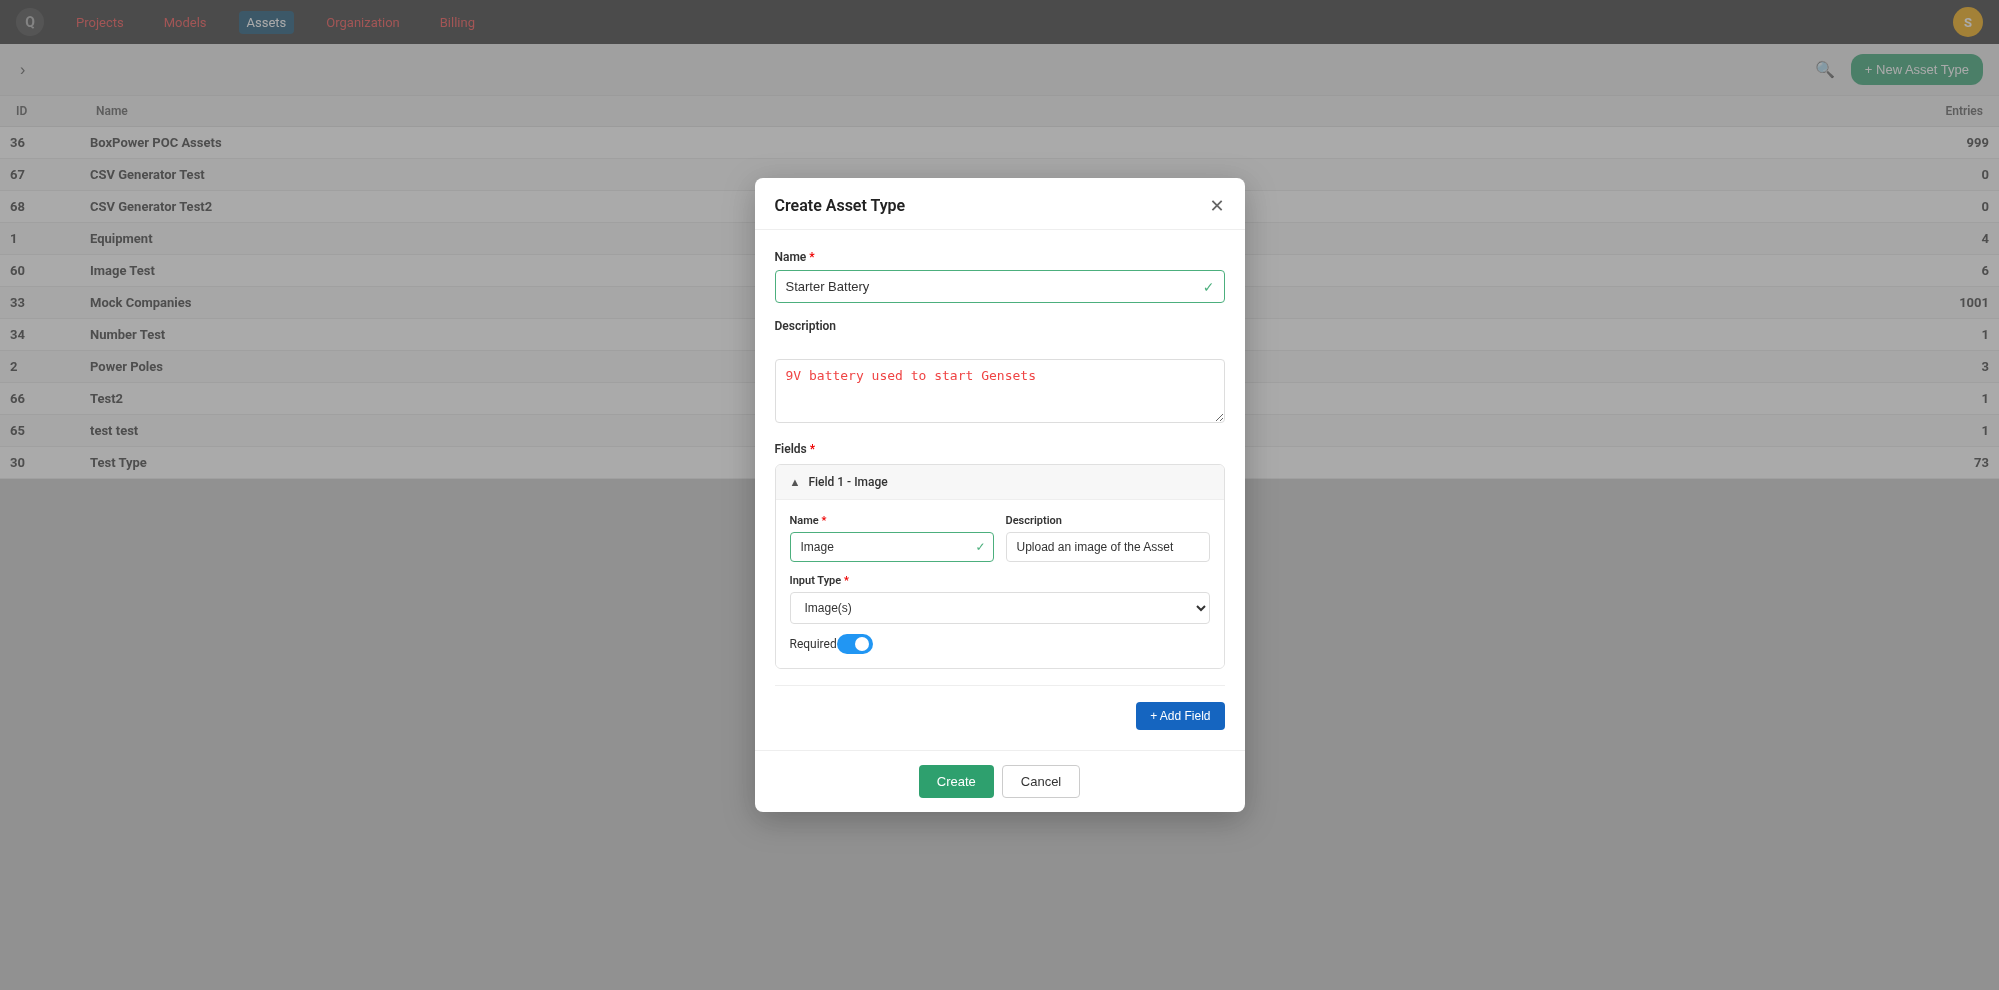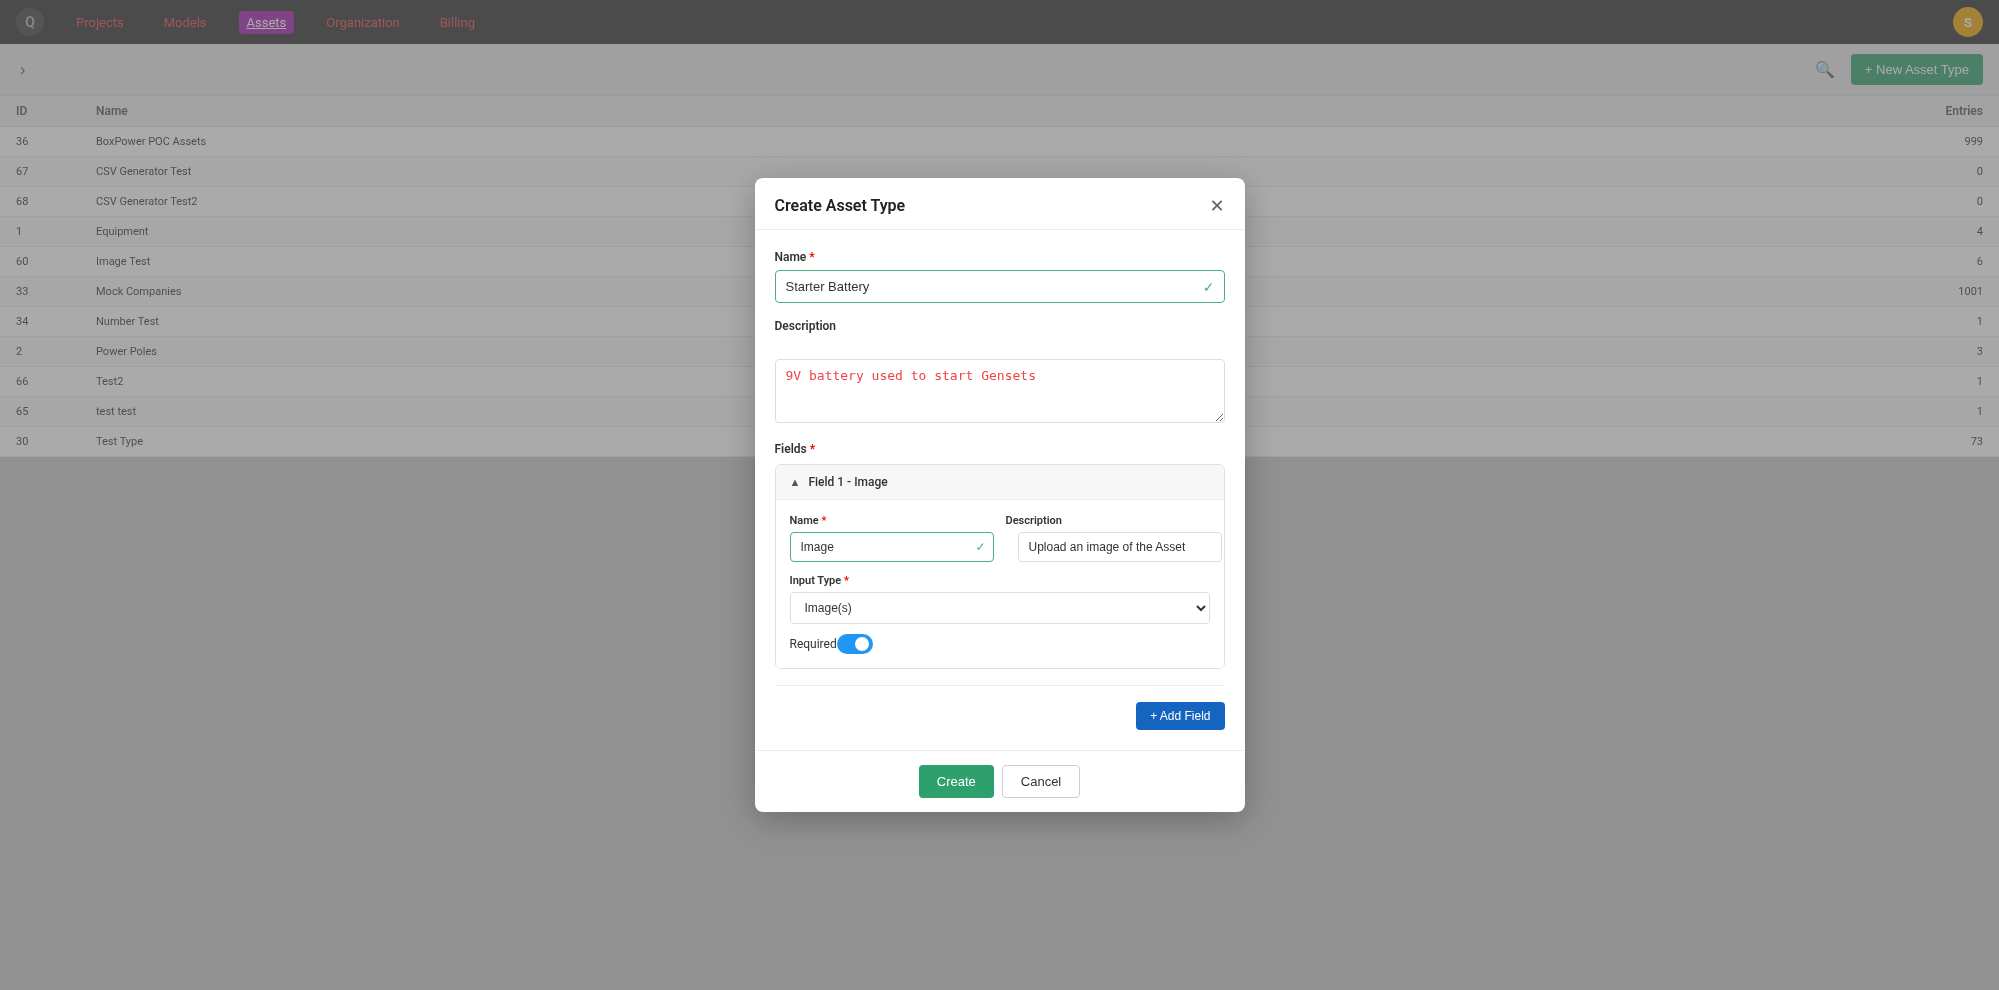--- a/index.html
+++ b/index.html
@@ -34,22 +34,21 @@
     }
     .nav-item {
       color: #ef4444;
       font-size: 13px;
       cursor: pointer;
       padding: 4px 8px;
       border-radius: 4px;
     }
     .nav-item.active {
       color: #fff;
-      background: #a21caf;
-      text-decoration: underline;
+      background: #0c4a6e;
     }
     .nav-right {
       margin-left: auto;
       display: flex;
       align-items: center;
       gap: 12px;
     }
     .nav-avatar {
       width: 30px; height: 30px;
       border-radius: 50%;
@@ -83,21 +82,21 @@
       gap: 8px;
     }
     .search-icon-btn {
       background: none; border: none; cursor: pointer;
       color: #555; font-size: 16px; padding: 4px 8px;
     }
     .new-asset-btn {
       background: #2ea06e;
       color: white;
       border: none;
-      border-radius: 4px;
+      border-radius: 12px;
       padding: 8px 14px;
       font-size: 13px;
       cursor: pointer;
       display: flex;
       align-items: center;
       gap: 4px;
       white-space: nowrap;
     }
 
     
@@ -111,24 +110,25 @@
       font-size: 12px;
       font-weight: 600;
       color: #555;
       background: #f0f0f0;
       border-bottom: 1px solid #ddd;
     }
     .data-table th.entries-col {
       text-align: right;
     }
     .data-table td {
-      padding: 8px 16px;
-      font-size: 11px;
+      padding: 8px 10px;
+      font-size: 13px;
       color: #333;
       border-bottom: 1px solid #e8e8e8;
+      font-weight: bold;
     }
     .data-table td.entries-col {
       text-align: right;
     }
     .data-table tr:nth-child(even) {
       background: #f9f9f9;
     }
     .data-table tr:nth-child(odd) {
       background: #ffffff;
     }
@@ -280,21 +280,20 @@
       outline: none;
     }
     .field-input-plain input {
       width: 100%;
       border: 1px solid #ddd;
       border-radius: 4px;
       padding: 7px 10px;
       font-size: 12px;
       color: #333;
       outline: none;
-      margin-left: 12px;
     }
     .field-input-group .check-icon {
       position: absolute;
       right: 8px;
       top: 50%;
       transform: translateY(-50%);
       color: #4caf7d;
       font-size: 12px;
     }
     .input-type-select {

